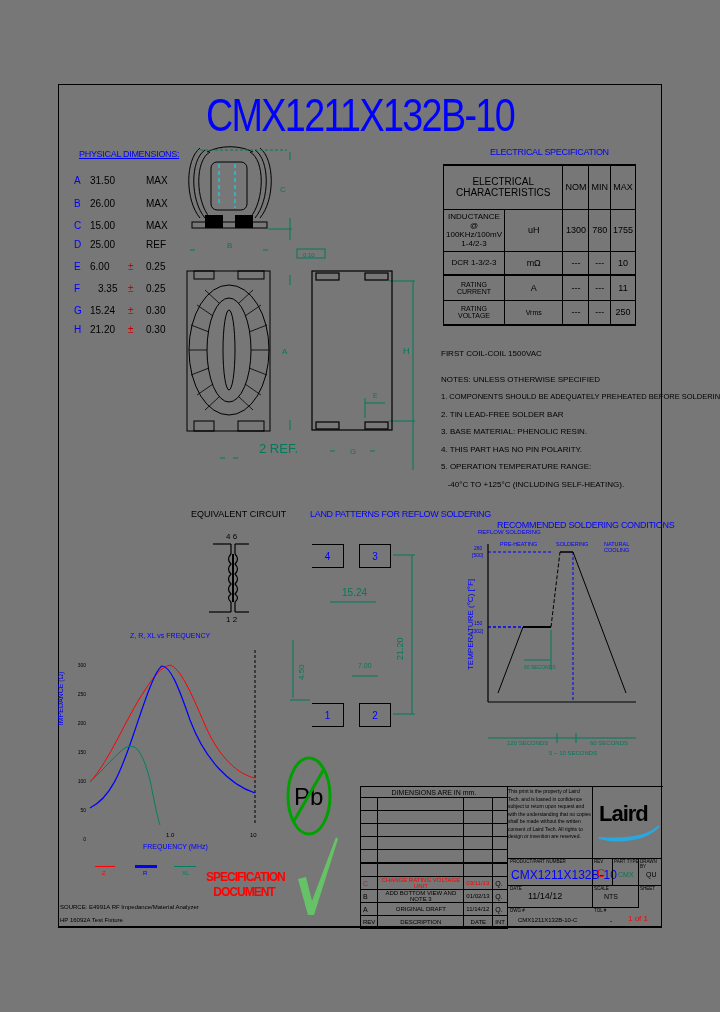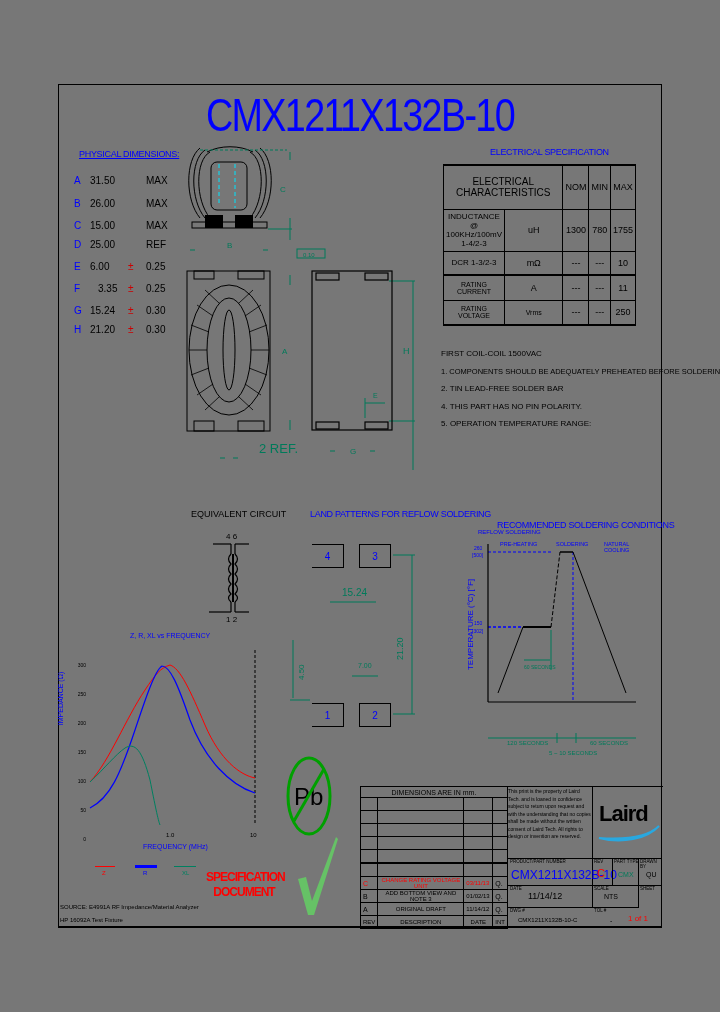--- a/index.html
+++ b/index.html
@@ -197,24 +197,27 @@
     <td style="font-size:7px;">Vrms</td>
     <td>---</td>
     <td>---</td>
     <td>250</td>
   </tr>
 </tbody>
   </table>
 
 <div class="abs notes" style="left:441px;top:345px;width:220px;">
   <div>FIRST COIL-COIL 1500VAC</div>
+  <div style="margin-top:8px;">NOTES: UNLESS OTHERWISE SPECIFIED</div>
   <div style="white-space:nowrap;font-size:7.5px;">1. COMPONENTS SHOULD BE ADEQUATELY PREHEATED BEFORE SOLDERING.</div>
   <div>2. TIN LEAD-FREE SOLDER BAR</div>
+  <div>3. BASE MATERIAL: PHENOLIC RESIN.</div>
   <div>4. THIS PART HAS NO PIN POLARITY.</div>
   <div>5. OPERATION TEMPERATURE RANGE:</div>
+  <div style="white-space:pre;">   -40°C TO +125°C (INCLUDING SELF-HEATING).</div>
 </div>
 
 <div class="abs" style="left:191px;top:509px;font-size:9px;color:#000;">EQUIVALENT CIRCUIT</div>
 <div class="abs" style="left:226px;top:532px;font-size:8px;">4  6</div>
 <div class="abs" style="left:226px;top:615px;font-size:8px;">1  2</div>
 <svg style="left:205px;top:540px;" width="50" height="75" viewBox="0 0 50 75">
   <g stroke="#000" stroke-width="1.2" fill="none">
     <line x1="8" y1="4" x2="26" y2="4"></line>
       <line x1="30" y1="4" x2="44" y2="4"></line>
     <line x1="26" y1="4" x2="26" y2="14"></line>

